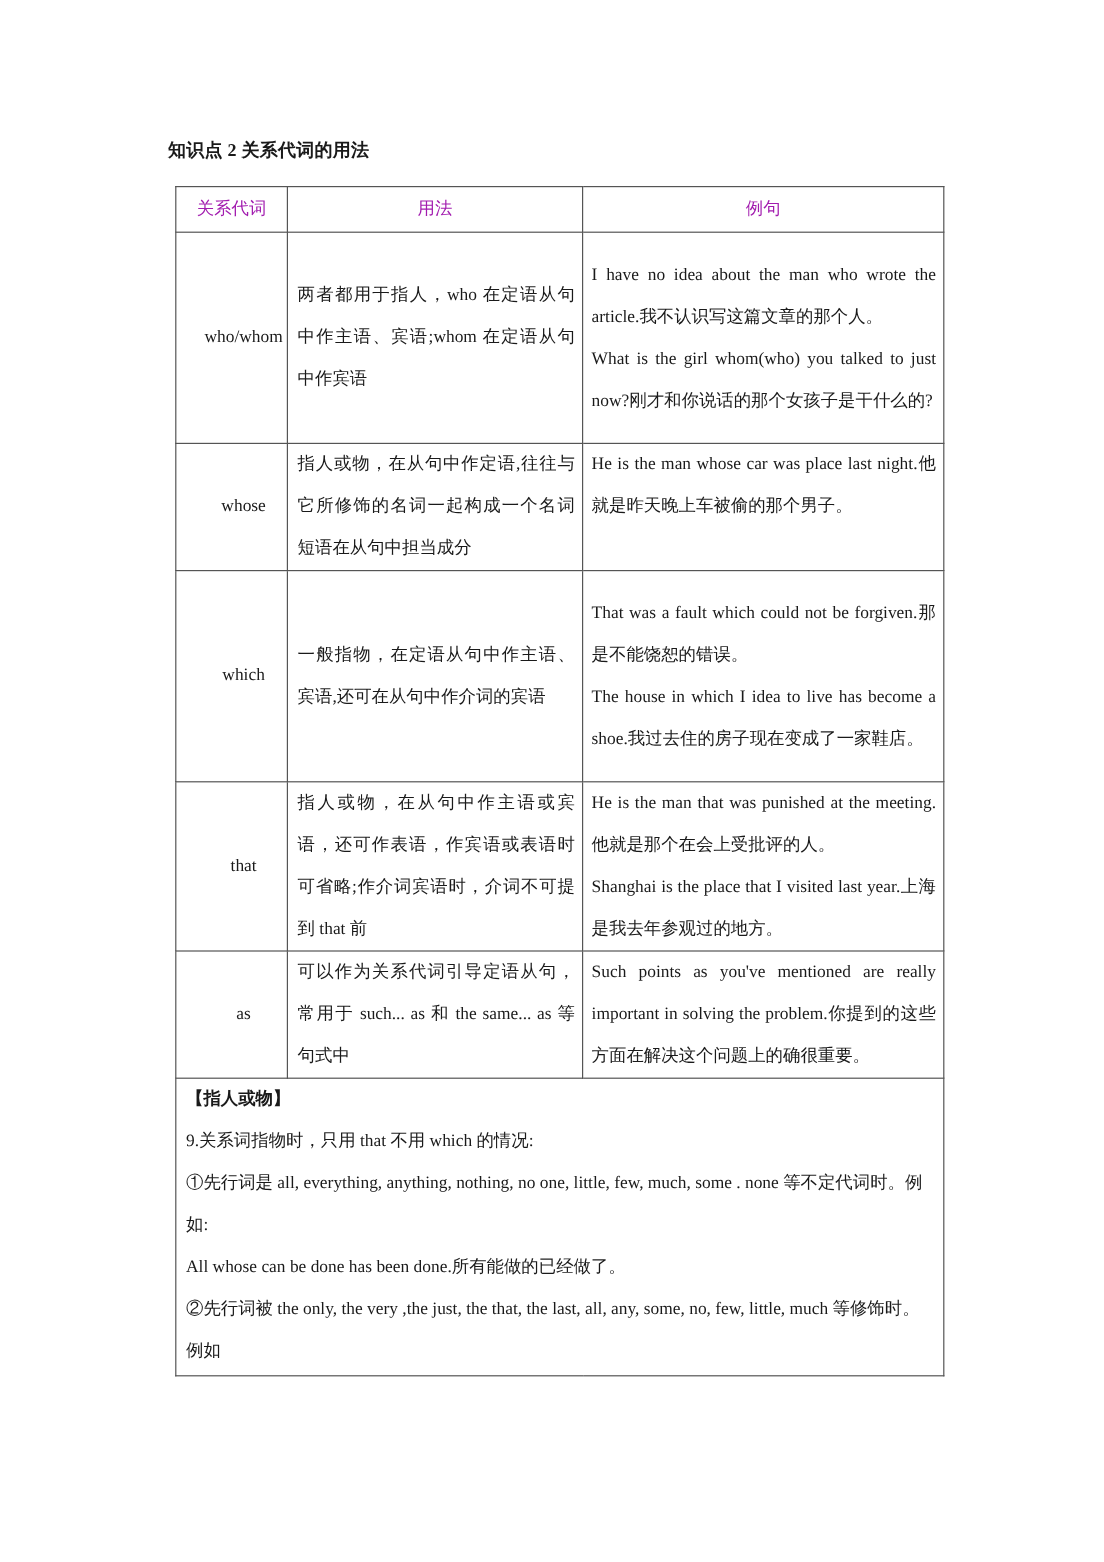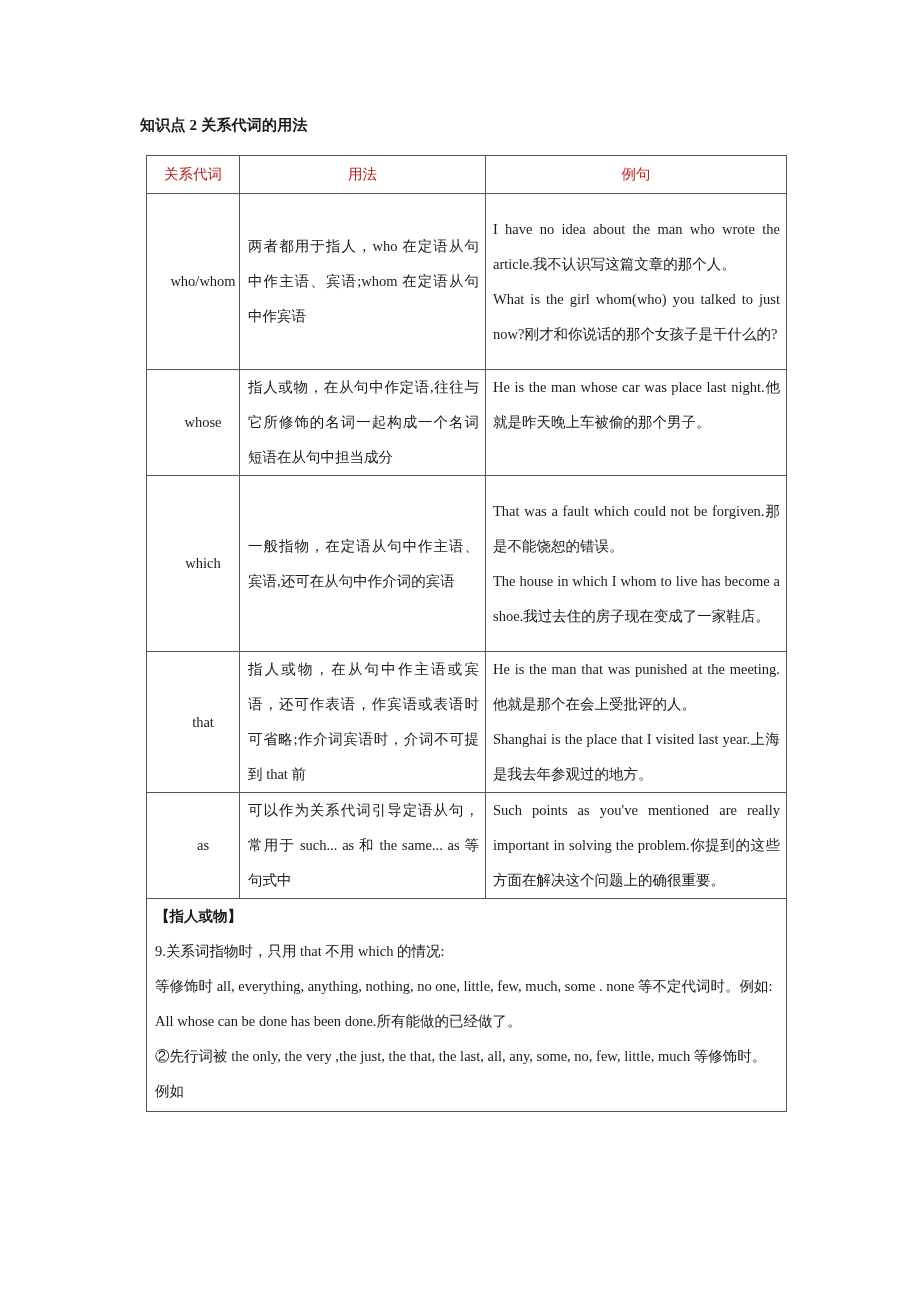--- a/index.html
+++ b/index.html
@@ -1,21 +1,21 @@
 <!DOCTYPE html>
 <html><head>
 <meta charset="utf-8">
 <style>
   html, body { margin: 0; padding: 0; background: #ffffff; }
   body { width: 920px; height: 1302px; position: relative; overflow: hidden;
          font-family: "Liberation Serif", "DejaVu Serif", serif; color: #1a1a1a; }
   .heading { position: absolute; left: 140px; top: 116px; font-size: 15px; font-weight: bold; letter-spacing: 0.2px; }
   table.main { position: absolute; left: 146px; top: 155px; width: 640px; border-collapse: collapse; table-layout: fixed; }
   table.main td, table.main th { border: 1px solid #555; font-size: 14.5px; line-height: 35px; vertical-align: middle; }
-  table.main th { font-weight: normal; height: 35px; text-align: center; color: #b91c1c; }
+  table.main th { font-weight: normal; height: 35px; text-align: center; color: #a21caf; }
   col.c1 { width: 93px; } col.c2 { width: 246px; } col.c3 { width: 301px; }
   td.pron { text-align: center; padding-left: 21px; }
   td.usage { padding: 0 6px 0 8px; text-align: justify; }
   td.ex { padding: 0 6px 0 7px; text-align: justify; font-family: Liberation Serif, serif; }
   td.ext { padding: 0 8px 2px 8px; line-height: 35px; font-size: 14.5px; }
   .ext-title { font-weight: bold; }
   .line { display: block; }
 </style>
 </head>
 <body>
@@ -47,21 +47,21 @@
     <td class="usage">指人或物，在从句中作定语,往往与它所修饰的名词一起构成一个名词短语在从句中担当成分</td>
     <td class="ex" style="vertical-align:top;">
       <span class="line">He is the man whose car was place last night.他就是昨天晚上车被偷的那个男子。</span>
     </td>
   </tr>
   <tr style="height:176px;">
     <td class="pron">which</td>
     <td class="usage">一般指物，在定语从句中作主语、宾语,还可在从句中作介词的宾语</td>
     <td class="ex">
       <span class="line">That was a fault which could not be forgiven.那是不能饶恕的错误。</span>
-      <span class="line">The house in which I whom to live has become a shoe.我过去住的房子现在变成了一家鞋店。</span>
+      <span class="line">The house in which I idea to live has become a shoe.我过去住的房子现在变成了一家鞋店。</span>
     </td>
   </tr>
   <tr style="height:141px;">
     <td class="pron">that</td>
     <td class="usage">指人或物，在从句中作主语或宾语，还可作表语，作宾语或表语时可省略;作介词宾语时，介词不可提到 that 前</td>
     <td class="ex">
       <span class="line">He  is the man that was punished at the meeting.他就是那个在会上受批评的人。</span>
       <span class="line">Shanghai is the place that I visited last year.上海是我去年参观过的地方。</span>
     </td>
   </tr>
@@ -69,19 +69,19 @@
     <td class="pron">as</td>
     <td class="usage">可以作为关系代词引导定语从句，常用于 such... as 和 the same... as 等句式中</td>
     <td class="ex">
       <span class="line">Such points as you've mentioned are really important in solving the problem.你提到的这些方面在解决这个问题上的确很重要。</span>
     </td>
   </tr>
   <tr>
     <td class="ext" colspan="3">
       <span class="line ext-title">【指人或物】</span>
       <span class="line">9.关系词指物时，只用 that 不用 which 的情况:</span>
-      <span class="line">等修饰时 all, everything, anything, nothing, no one, little, few, much, some . none 等不定代词时。例如:</span>
+      <span class="line">①先行词是 all, everything, anything, nothing, no one, little, few, much, some . none 等不定代词时。例如:</span>
       <span class="line">All whose can be done has been done.所有能做的已经做了。</span>
       <span class="line">②先行词被 the only, the very ,the just, the that, the last, all, any, some, no, few, little, much 等修饰时。例如</span>
     </td>
   </tr>
 </tbody>
   </table>
 
 </body></html>

